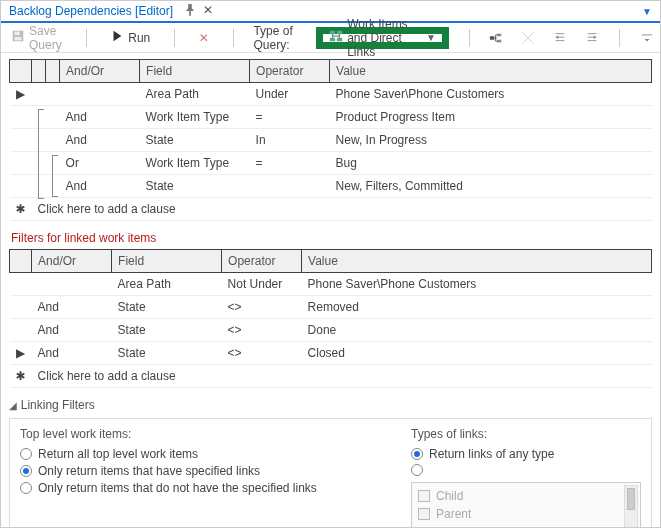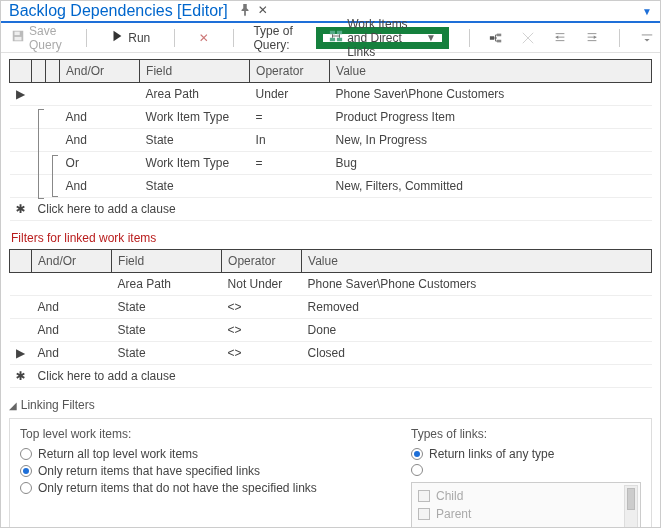--- a/index.html
+++ b/index.html
@@ -16,21 +16,21 @@
   }
   .titlebar {
     display: flex;
     align-items: center;
     height: 22px;
     border-bottom: 2px solid #1e6fd8;
     padding: 0 4px;
   }
   .titlebar .title {
     color: #0066cc;
-    font-size: 16px;
+    font-size: 12px;
     flex: 0 0 auto;
     padding: 2px 4px;
   }
   .titlebar .tab-icons {
     display: flex;
     gap: 6px;
     margin-left: 6px;
     color: #666;
   }
   .titlebar .spacer { flex: 1; }

